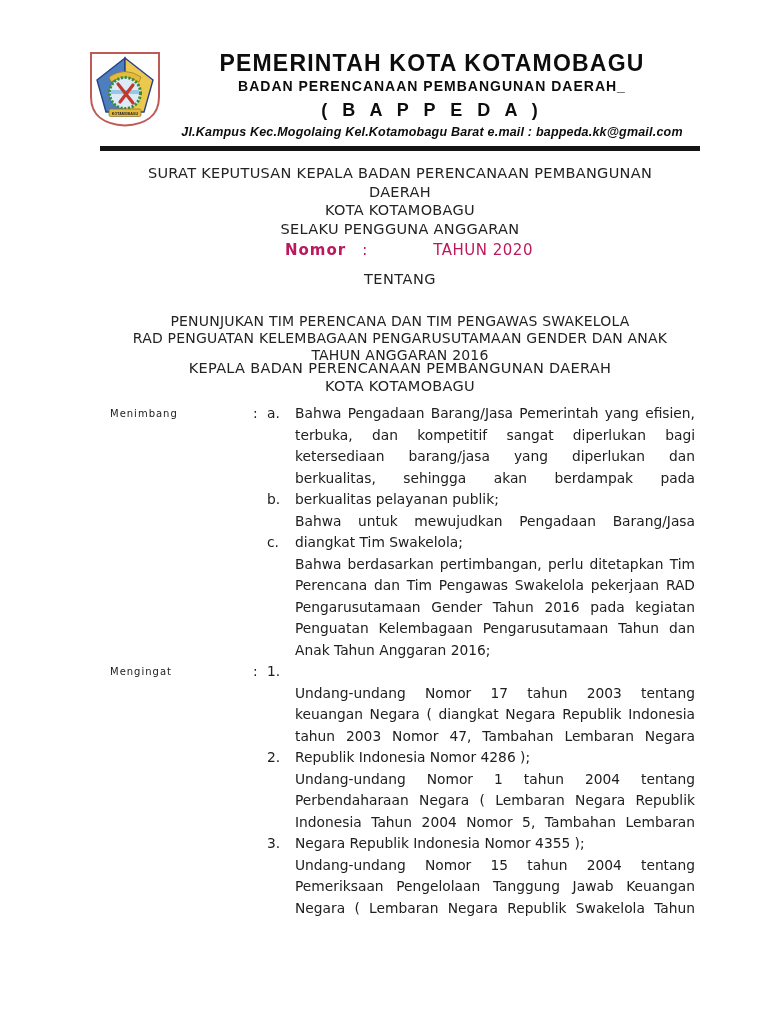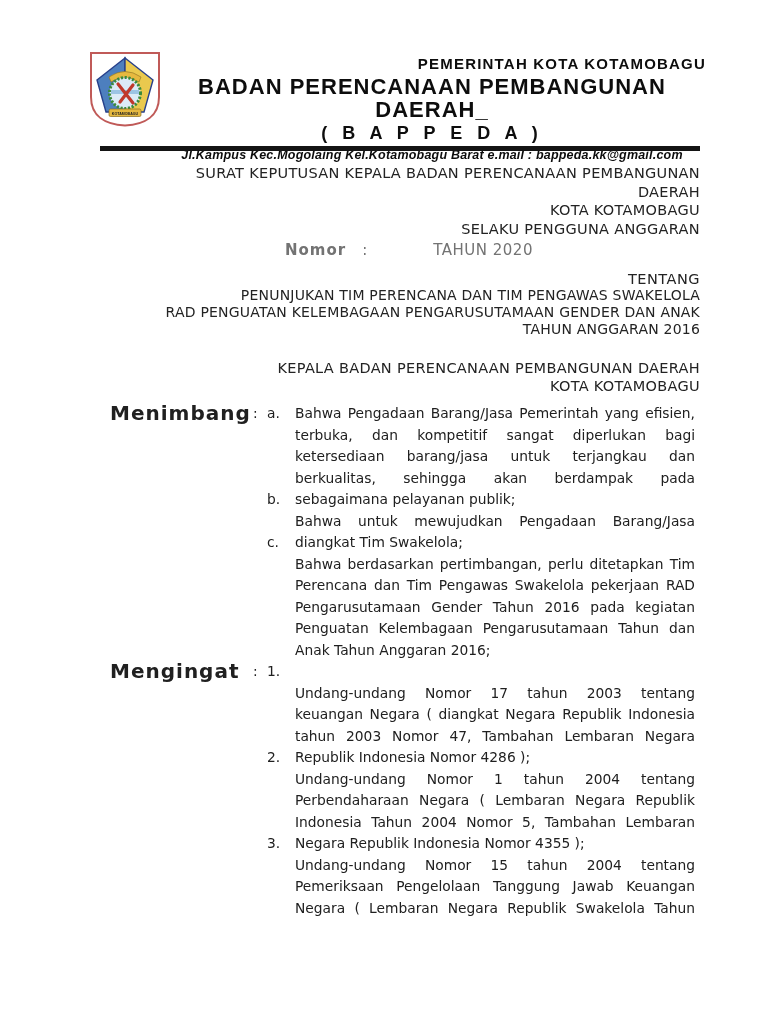--- a/index.html
+++ b/index.html
@@ -2,42 +2,42 @@
 <html><head>
 <meta charset="utf-8">
 <style>
   html,body{margin:0;padding:0;}
   body{width:768px;height:1024px;background:#ffffff;font-family:"DejaVu Sans",sans-serif;color:#1e1e1e;}
   .page{position:relative;width:768px;height:1024px;background:#ffffff;overflow:hidden;}
 
   
   .logo{position:absolute;left:88px;top:50px;width:74px;height:78px;}
   .lh-text{position:absolute;left:158px;top:52px;width:548px;text-align:center;color:#0d0d0d;}
-  .lh1{font-family:"Liberation Sans",sans-serif;font-weight:bold;font-size:15px;letter-spacing:1.2px;line-height:23px;text-align:right;}
-  .lh2{font-family:"Liberation Sans",sans-serif;font-weight:bold;font-size:22px;letter-spacing:1px;line-height:23px;}
+  .lh1{font-family:"Liberation Sans",sans-serif;font-weight:bold;font-size:23px;letter-spacing:1.2px;line-height:23px;}
+  .lh2{font-family:"Liberation Sans",sans-serif;font-weight:bold;font-size:14px;letter-spacing:1px;line-height:23px;}
   .lh3{font-family:"Liberation Sans",sans-serif;font-weight:bold;font-size:18px;letter-spacing:5px;line-height:25px;}
   .lh-addr{font-family:"Liberation Sans",sans-serif;font-weight:bold;font-style:italic;font-size:12.5px;line-height:19px;letter-spacing:0.2px;}
   .rule{position:absolute;left:100px;top:146px;width:600px;height:5px;background:#141414;}
 
   
-  .cblock{position:absolute;left:100px;width:600px;text-align:right;color:#232323;}
+  .cblock{position:absolute;left:100px;width:600px;text-align:center;color:#232323;}
   .title-block{top:164px;font-size:14.5px;line-height:18.5px;letter-spacing:0.3px;}
   .tentang{top:271px;font-size:14.5px;letter-spacing:0.5px;}
-  .subject{top:287px;font-size:14px;line-height:17px;letter-spacing:0.2px;}
+  .subject{top:313px;font-size:14px;line-height:17px;letter-spacing:0.2px;}
   .issuer{top:360px;font-size:14.5px;line-height:17.5px;letter-spacing:0.3px;}
 
-  .nomor-row{position:absolute;left:285px;top:241px;display:flex;align-items:baseline;font-size:15px;color:#737373;}
+  .nomor-row{position:absolute;left:285px;top:241px;display:flex;align-items:baseline;font-size:15px;color:#be185d;}
   .nomor-label{font-weight:bold;letter-spacing:1px;}
   .nomor-colon{margin-left:16px;}
   .nomor-value{margin-left:66px;letter-spacing:0.5px;}
 
   
   .body-sections{position:absolute;left:110px;top:403px;width:585px;font-size:13.8px;color:#202020;}
   .section{position:relative;}
-  .sec-label{position:absolute;left:0;top:0;font-weight:bold;font-size:20px;letter-spacing:1px;line-height:21.5px;white-space:nowrap;}
+  .sec-label{position:absolute;left:0;top:0;font-weight:normal;font-size:10px;letter-spacing:1px;line-height:21.5px;white-space:nowrap;}
   .sec-colon{position:absolute;left:143px;top:0;line-height:21.5px;}
   .sec-lines{margin-left:157px;}
   .bline{display:flex;min-height:21.5px;line-height:21.5px;}
   .bmark{flex:0 0 28px;}
   .btext{flex:1 1 auto;}
   .jt{text-align:justify;text-align-last:justify;text-justify:inter-word;}
   .lt{text-align:left;}
 </style>
 </head>
 <body>
@@ -109,29 +109,29 @@
           <div class="bline">
             <div class="bmark">a.</div>
             <div class="btext jt">Bahwa Pengadaan Barang/Jasa Pemerintah yang efisien,</div>
           </div>
           <div class="bline">
             <div class="bmark"></div>
             <div class="btext jt">terbuka, dan kompetitif sangat diperlukan bagi</div>
           </div>
           <div class="bline">
             <div class="bmark"></div>
-            <div class="btext jt">ketersediaan barang/jasa untuk terjangkau dan</div>
+            <div class="btext jt">ketersediaan barang/jasa yang diperlukan dan</div>
           </div>
           <div class="bline">
             <div class="bmark"></div>
             <div class="btext jt">berkualitas, sehingga akan berdampak pada</div>
           </div>
           <div class="bline">
             <div class="bmark">b.</div>
-            <div class="btext lt">sebagaimana pelayanan publik;</div>
+            <div class="btext lt">berkualitas pelayanan publik;</div>
           </div>
           <div class="bline">
             <div class="bmark"></div>
             <div class="btext jt">Bahwa untuk mewujudkan Pengadaan Barang/Jasa</div>
           </div>
           <div class="bline">
             <div class="bmark">c.</div>
             <div class="btext lt">diangkat Tim Swakelola;</div>
           </div>
           <div class="bline">

